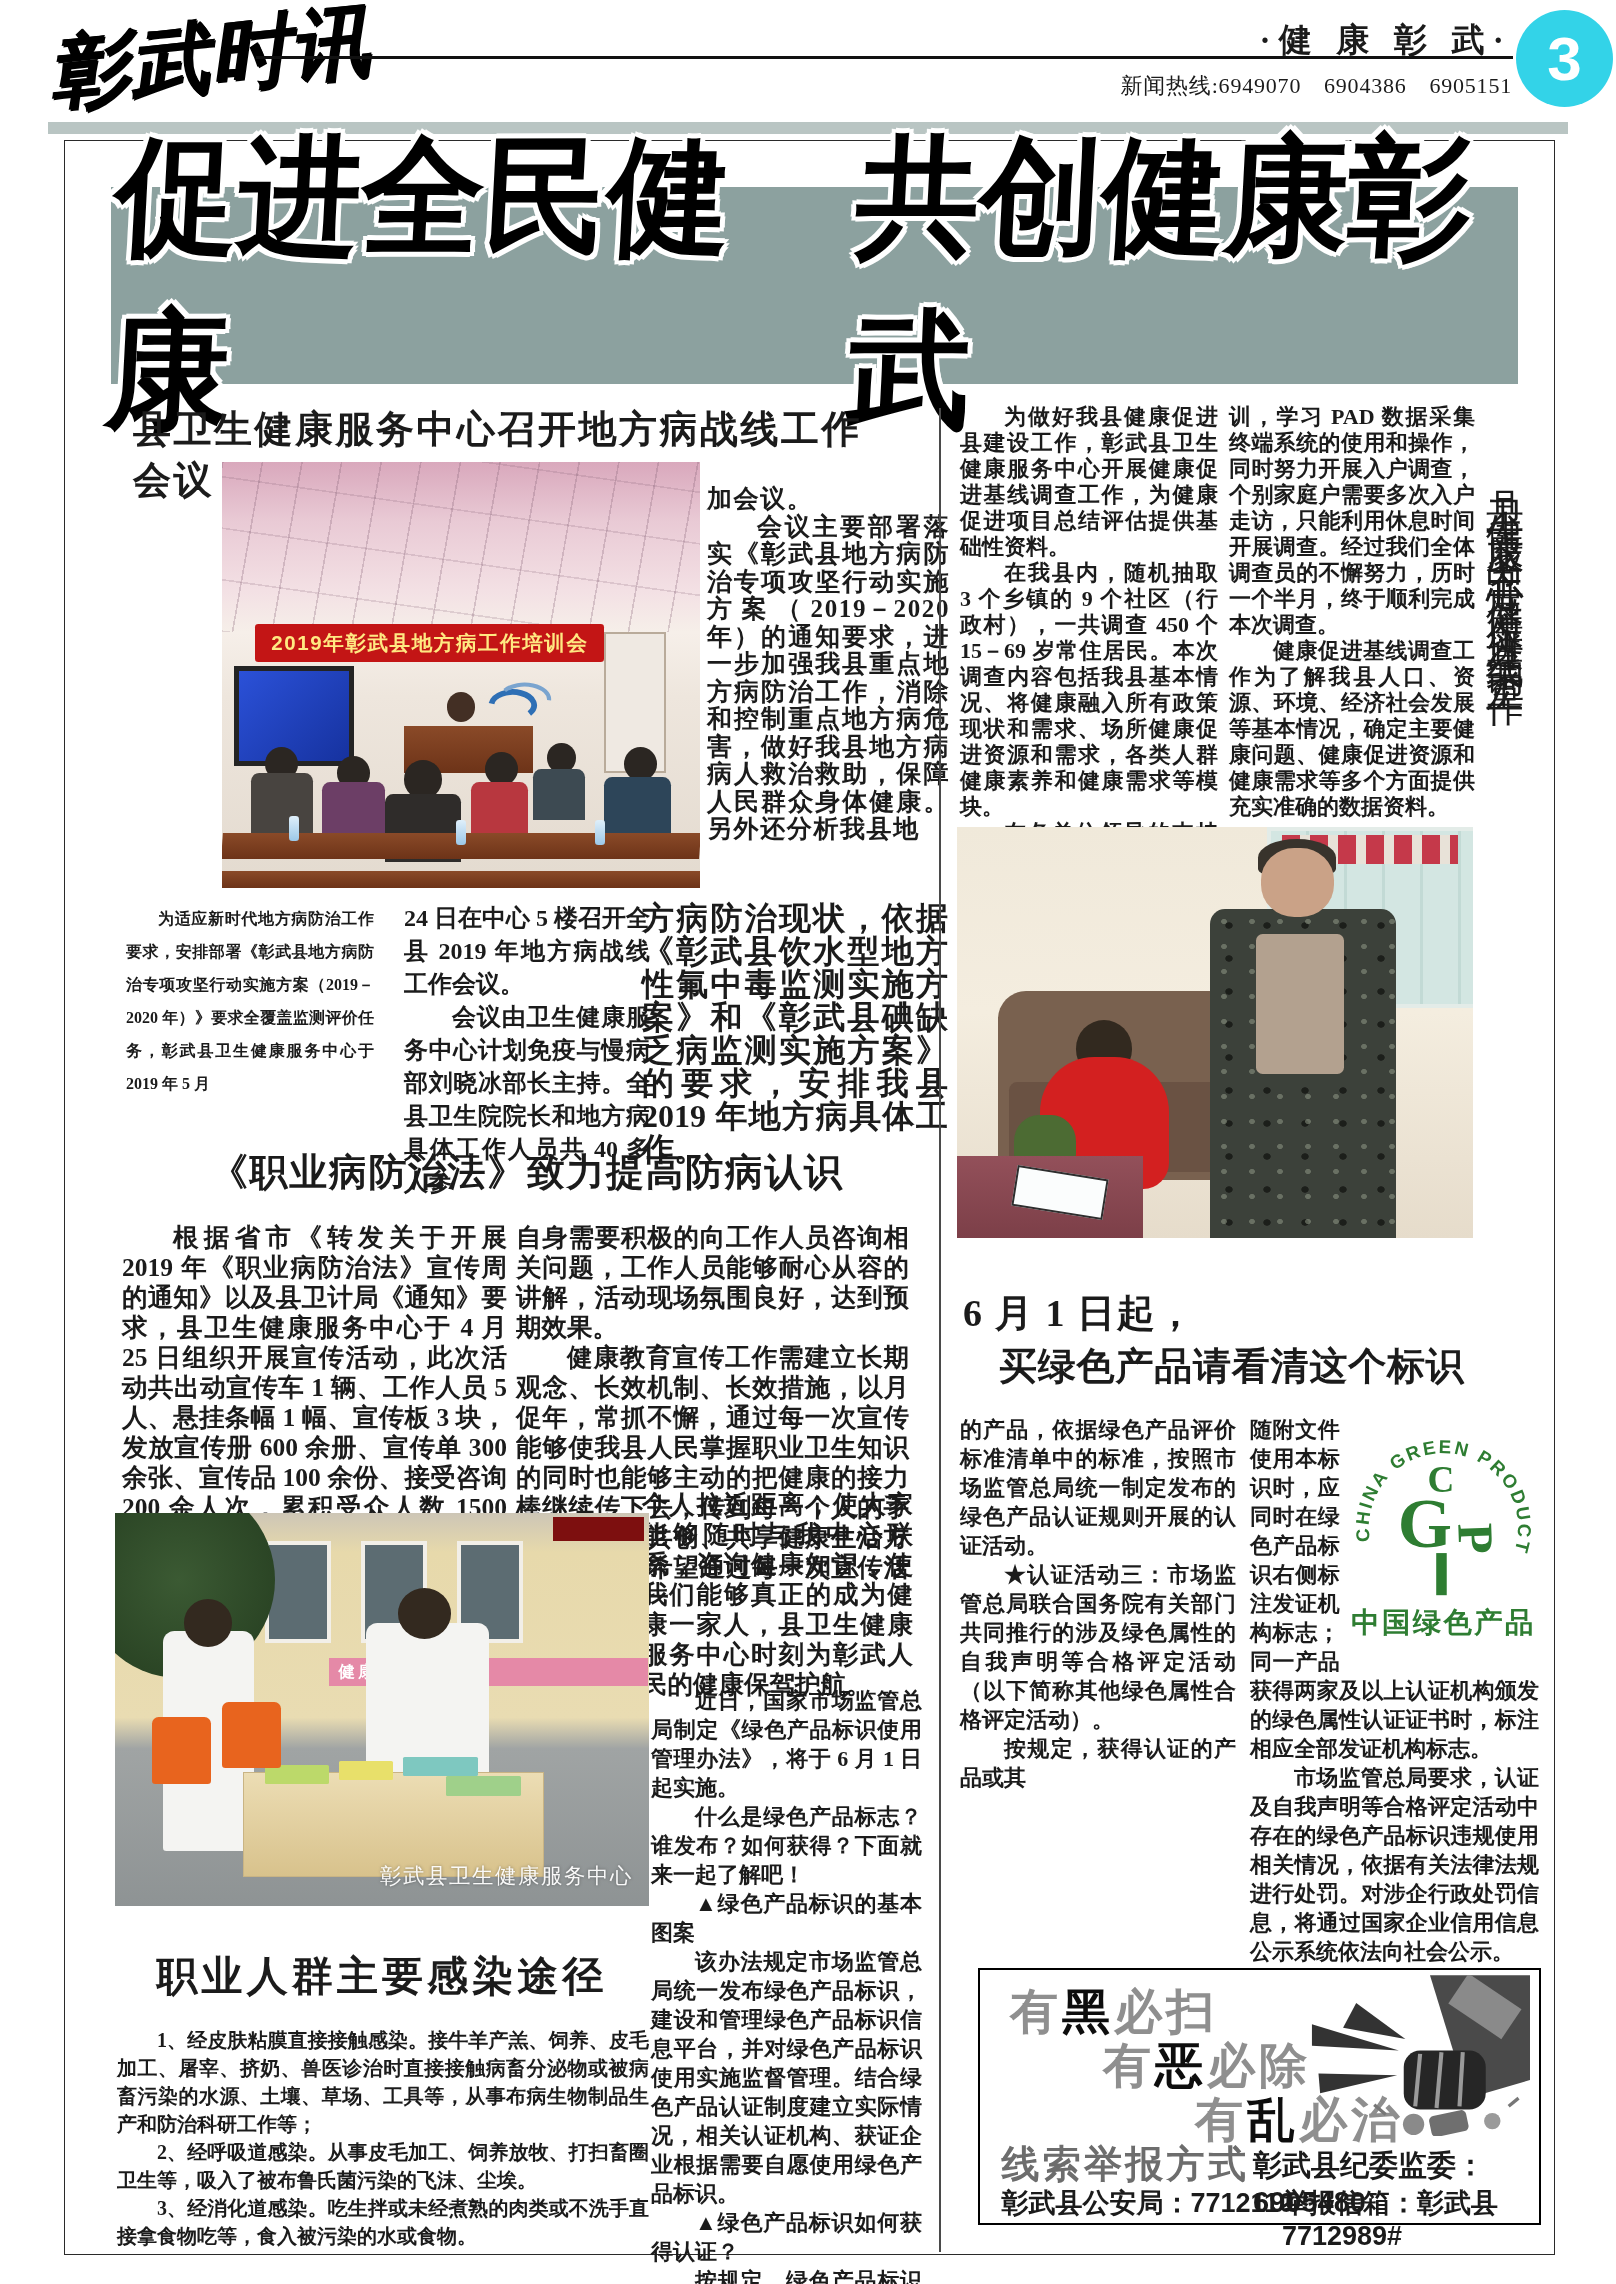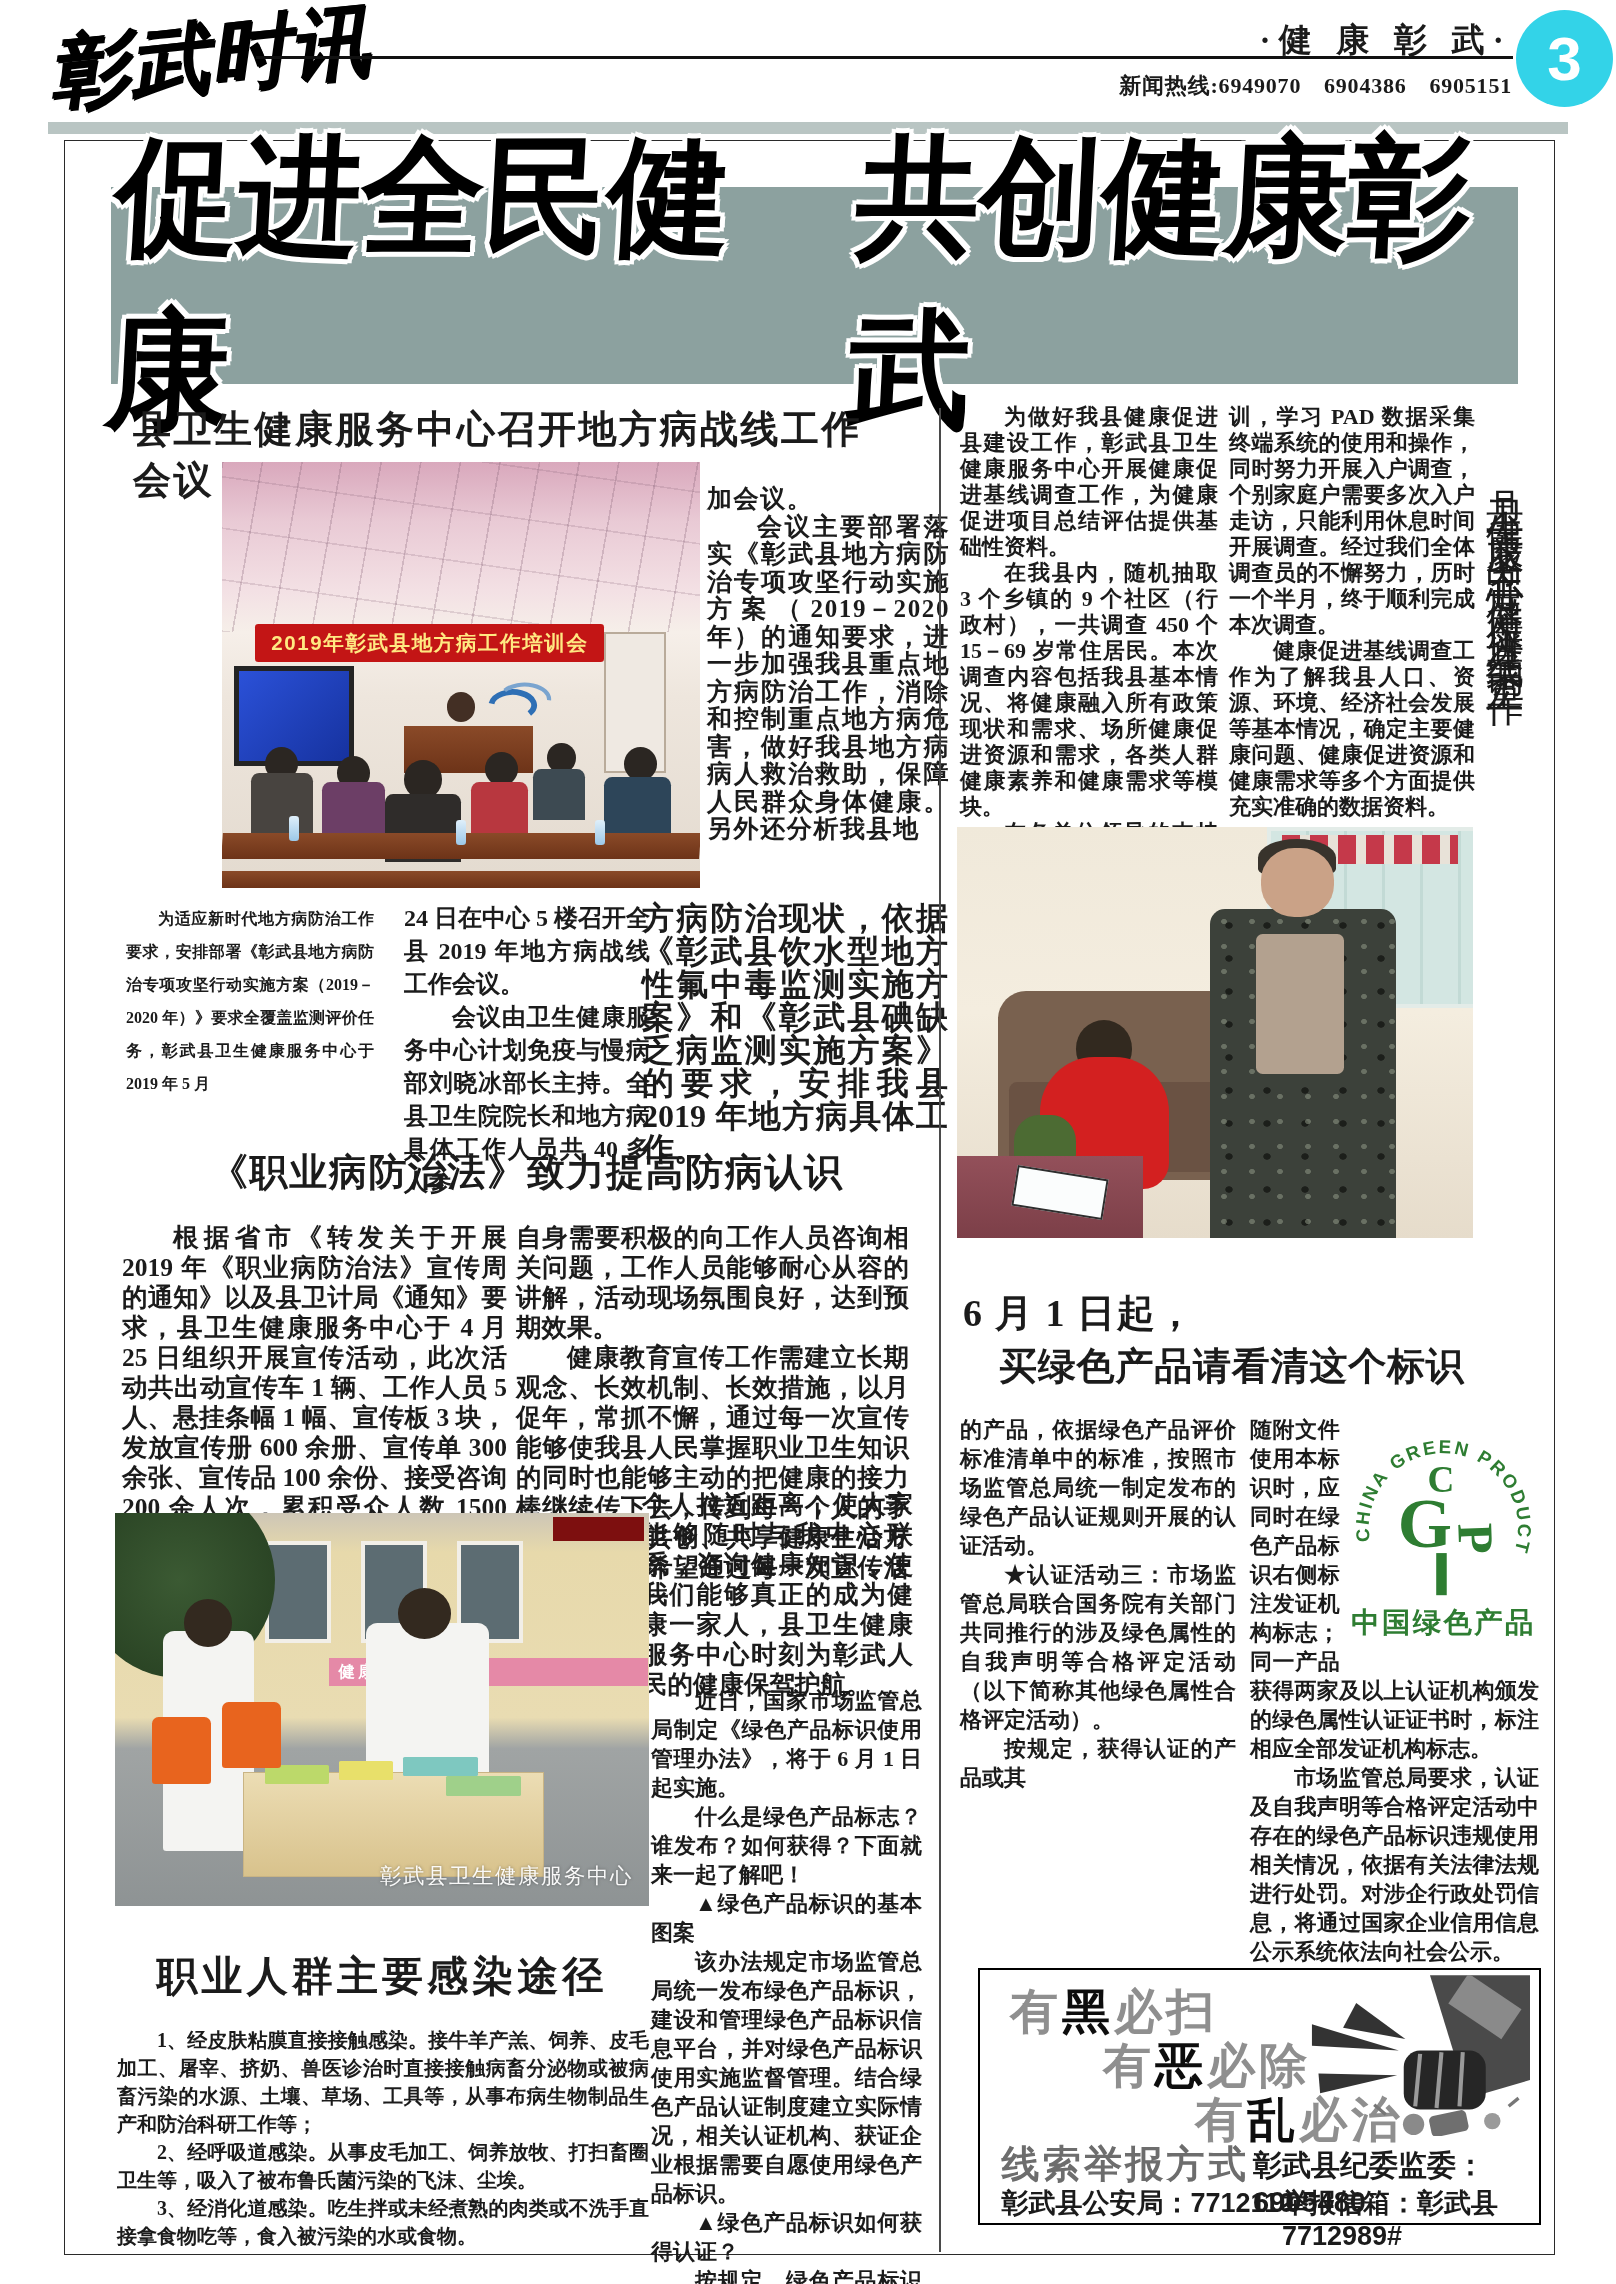--- a/index.html
+++ b/index.html
@@ -8,21 +8,21 @@
 
   
   .mast-logo{position:absolute;left:48px;top:5px;font-size:79px;font-weight:900;font-style:italic;
              transform:rotate(-6deg);letter-spacing:1.6px;color:#000;
              text-shadow:1.6px 1.6px 0 #000,0.8px 0 0 #000;}
   .mast-rule{position:absolute;left:256px;top:56px;width:1257px;height:2.5px;background:#111;}
   .mast-section{position:absolute;right:105px;top:18px;font-size:33px;font-weight:700;letter-spacing:8.2px;}
   .page-circle{position:absolute;left:1516px;top:10px;width:97px;height:97px;border-radius:50%;
                background:#33d3e8;color:#fff;font-size:62px;font-weight:900;
                display:flex;align-items:center;justify-content:center;font-family:"Liberation Sans",sans-serif;}
-  .hotline{position:absolute;right:105px;top:71px;font-size:22px;font-weight:700;letter-spacing:0.8px;}
+  .hotline{position:absolute;right:105px;top:71px;font-size:22px;font-weight:400;letter-spacing:0.8px;}
   .gray-strip{position:absolute;left:48px;top:122px;width:1520px;height:11.5px;background:#b9c5c3;}
   .content-box{position:absolute;left:64px;top:140px;width:1489px;height:2113px;border:1.6px solid #2a2a2a;}
 
   
   .banner{position:absolute;left:111px;top:187px;width:1407px;height:197px;background:#8ca19f;
           display:flex;align-items:center;justify-content:center;gap:74px;
           font-family:"Liberation Sans","DejaVu Sans",sans-serif;}
   .banner span{font-size:123px;font-weight:900;color:#000;transform:skewX(-3deg) scaleY(1.05);
           text-shadow:5px 0 0 #fff,-5px 0 0 #fff,0 5px 0 #fff,0 -5px 0 #fff,
                       4.1px 4.1px 0 #fff,-4.1px 4.1px 0 #fff,4.1px -4.1px 0 #fff,-4.1px -4.1px 0 #fff;}

